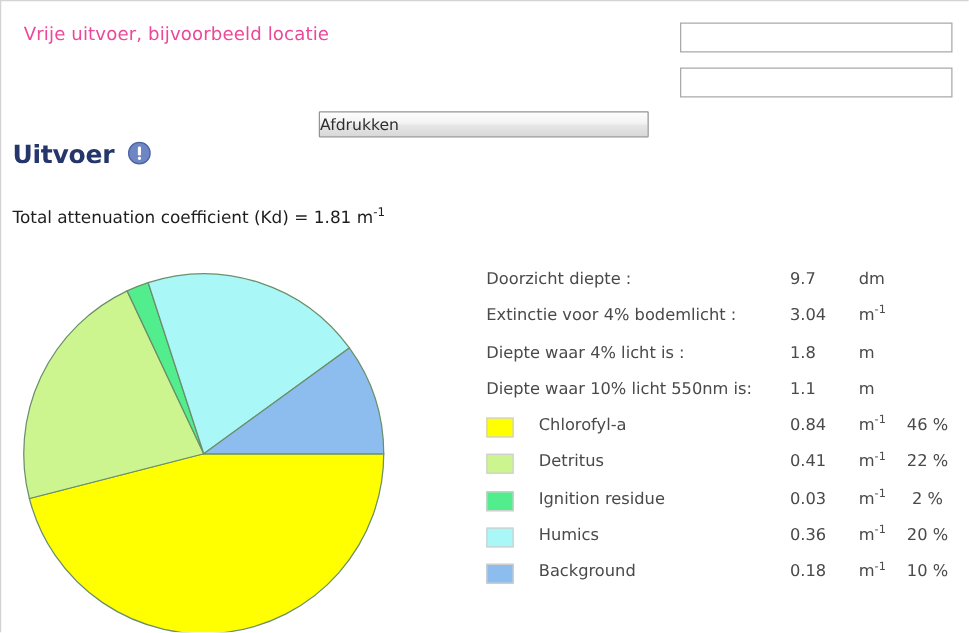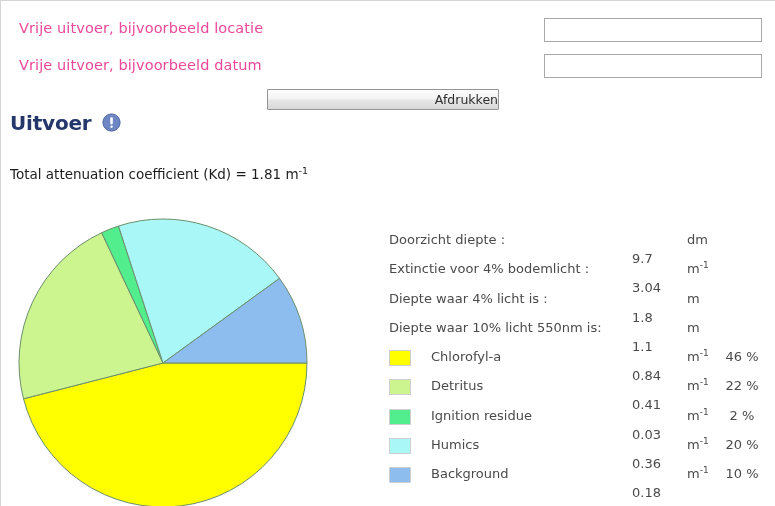--- a/index.html
+++ b/index.html
@@ -46,32 +46,32 @@
     font-size: 13px;
     color: #333;
     padding: 0 3px;
     outline: none;
   }
   .text-input.row1 { top: 17px; }
   .text-input.row2 { top: 53px; }
 
   .print-button {
     position: absolute;
-    left: 266px;
+    left: 254px;
     top: 88px;
-    width: 232px;
+    width: 264px;
     height: 21px;
     box-sizing: border-box;
     border: 1px solid #949494;
     border-radius: 1px;
     background: linear-gradient(to bottom, #fdfdfd 0%, #f3f3f3 45%, #e6e6e6 55%, #d8d8d8 100%);
     font-family: "DejaVu Sans", sans-serif;
     font-size: 12.5px;
     color: #2e2e2e;
-    text-align: right;
+    text-align: left;
     line-height: 19px;
     cursor: pointer;
     padding: 0;
   }
 
   
   .section-title {
     position: absolute;
     left: 9px;
     top: 110px;
@@ -110,21 +110,21 @@
     left: 14px;
     top: 214px;
     width: 296px;
     height: 296px;
   }
 
   
   #results {
     position: absolute;
     left: 388px;
-    top: 228px;
+    top: 212px;
     width: 380px;
   }
   .res-row {
     position: relative;
     height: 29.3px;
     font-size: 13px;
     color: #4a4a4a;
   }
   .res-swatch {
     position: absolute;
@@ -140,21 +140,20 @@
     left: 0px;
     top: 3px;
     white-space: nowrap;
   }
   .res-row.legend .res-label { left: 42px; }
   .res-value {
     position: absolute;
     left: 243px;
     top: 3px;
     white-space: nowrap;
-    margin-top: 19px;
   }
   .res-unit {
     position: absolute;
     left: 298px;
     top: 3px;
     white-space: nowrap;
   }
   .res-unit sup {
     font-size: 9px;
     vertical-align: super;
@@ -170,21 +169,20 @@
   }
 </style>
 </head>
 <body>
 
 <div id="page">
 
   <div class="form-label row1">Vrije uitvoer, bijvoorbeeld locatie</div>
   <input class="text-input row1" type="text" value="" style="">
 
-  <div class="form-label row2">Vrije uitvoer, bijvoorbeeld datum</div>
   <input class="text-input row2" type="text" value="" style="">
 
   <button class="print-button">Afdrukken</button>
 
   <div class="section-title">Uitvoer</div>
   <span class="info-icon">
     <svg width="19" height="19" viewBox="0 0 19 19">
       <circle cx="9.5" cy="9.5" r="8.6" fill="#6e86c4" stroke="#4c63a3" stroke-width="1"></circle>
       <rect x="8.3" y="4.2" width="2.5" height="7.2" rx="1.1" fill="#ffffff"></rect>
       <rect x="8.3" y="12.4" width="2.5" height="2.5" rx="1.1" fill="#ffffff"></rect>

